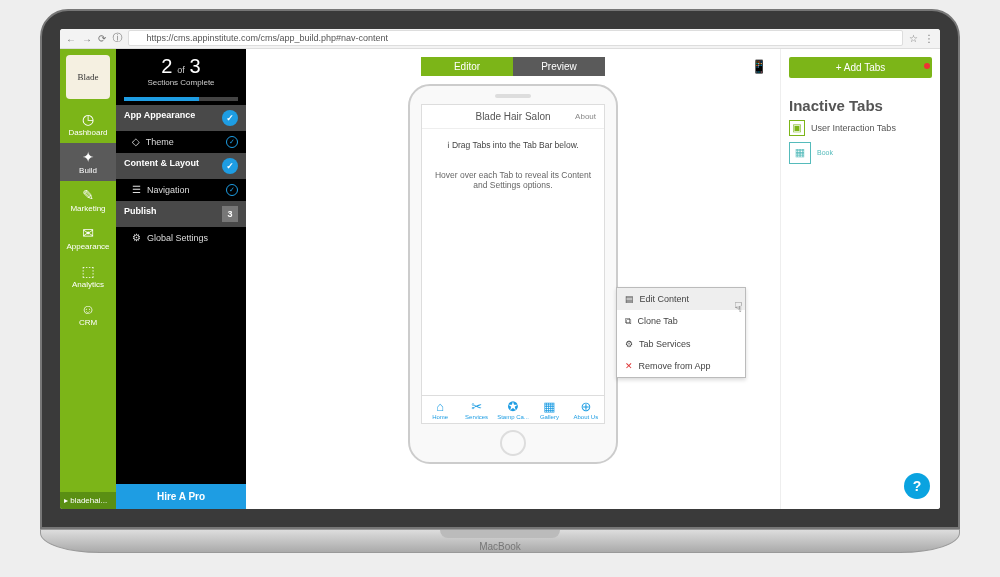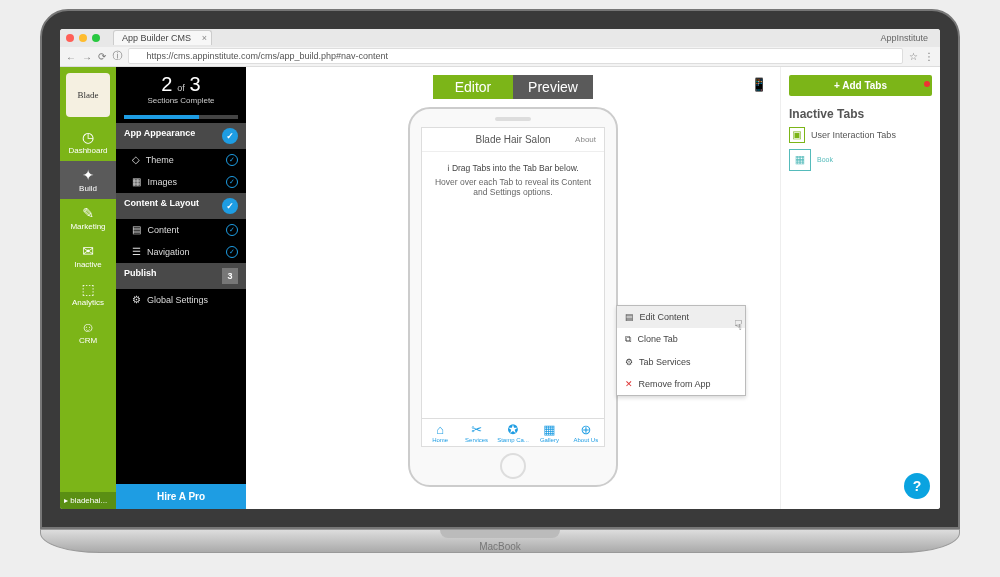--- a/index.html
+++ b/index.html
@@ -38,84 +38,74 @@
 .section-hdr .chk{width:16px;height:16px;background:#1e9de3;border-radius:50%;display:flex;align-items:center;justify-content:center;font-size:9px}
 .section-hdr .cnt{width:16px;height:16px;background:#777;display:flex;align-items:center;justify-content:center;font-size:9px}
 .subitem{padding:5px 8px 5px 16px;font-size:9px;display:flex;justify-content:space-between;color:#ddd;cursor:pointer}
 .subitem .ico{margin-right:6px;font-size:10px}
 .subitem .st{width:12px;height:12px;border:1px solid #888;border-radius:50%;display:flex;align-items:center;justify-content:center;font-size:7px;color:#888}
 .subitem .st.done{color:#1e9de3;border-color:#1e9de3}
 .hire{margin-top:auto;background:#1e9de3;color:#fff;text-align:center;padding:7px;font-size:10px;font-weight:bold;cursor:pointer}
 
 .canvas{flex:1;background:#fff;position:relative;display:flex;flex-direction:column;align-items:center;padding:8px}
 .modebar{display:flex}
-.modebtn{width:80px;padding:4px;text-align:center;font-size:14px;color:#fff;cursor:pointer}
+.modebtn{width:92px;padding:4px;text-align:center;font-size:10px;color:#fff;cursor:pointer}
 .modebtn.ed{background:#7cb518}.modebtn.pv{background:#5a5a5a}
 .phone{width:210px;height:380px;border:2px solid #ccc;border-radius:22px;margin-top:8px;background:#f9f9f9;position:relative;display:flex;flex-direction:column;align-items:center;padding-top:18px}
 .speaker{width:36px;height:4px;background:#ddd;border-radius:2px;position:absolute;top:8px}
 .phonescreen{width:184px;flex:1;background:#fff;border:1px solid #ddd;display:flex;flex-direction:column}
 .ph-hdr{padding:6px;text-align:center;font-size:10px;color:#555;border-bottom:1px solid #eee;position:relative}
 .ph-hdr .abt{position:absolute;right:8px;top:7px;font-size:8px;color:#888}
 .ph-body{flex:1;padding:10px;text-align:center;font-size:8.5px;color:#666}
-.ph-body .hint{color:#444;margin-bottom:4px}
+.ph-body .hint{color:#444;margin-bottom:20px}
 .ph-tabs{display:flex;border-top:1px solid #ddd}
 .ph-tab{flex:1;text-align:center;padding:3px 0;font-size:6px;color:#1e9de3;cursor:pointer}
 .ph-tab .ti{font-size:13px;display:block}
 .homebtn{width:26px;height:26px;border:2px solid #ddd;border-radius:50%;margin:6px}
 .ctx{position:absolute;left:370px;top:238px;background:#fff;border:1px solid #bbb;width:130px;box-shadow:0 2px 4px rgba(0,0,0,.15)}
 .ctx-item{padding:6px 8px;font-size:9px;display:flex;align-items:center;gap:6px;cursor:pointer}
 .ctx-item:first-child{background:#eee}
 .ctx-item .rm{color:#d33}
 .cursor{position:absolute;left:488px;top:250px;font-size:14px}
 .devico{position:absolute;right:12px;top:10px;font-size:13px;color:#555}
 
 .rightcol{width:160px;background:#fff;padding:8px;border-left:1px solid #eee;position:relative}
-.addtabs{background:#7cb518;color:#fff;padding:5px;text-align:center;font-size:10px;font-weight:bold;border-radius:2px;cursor:pointer}
+.addtabs{background:#7cb518;color:#fff;padding:5px;text-align:center;font-size:10px;font-weight:normal;border-radius:2px;cursor:pointer}
 .rec{position:absolute;right:10px;top:14px;width:6px;height:6px;background:#e33;border-radius:50%}
-.inhdr{font-size:12px;font-weight:bold;margin:11px 0 6px;color:#555}
+.inhdr{font-size:15px;font-weight:bold;margin:19px 0 6px;color:#555}
 .inrow{display:flex;align-items:center;gap:6px;font-size:9px;color:#555;margin-bottom:6px}
 .inrow .ibox{width:16px;height:16px;border:1px solid #7cb518;display:flex;align-items:center;justify-content:center;color:#7cb518;font-size:10px}
 .inrow .ibox2{width:22px;height:22px;border:1px solid #5bb;display:flex;align-items:center;justify-content:center;color:#5bb;font-size:11px}
 .help{position:absolute;right:10px;bottom:10px;width:26px;height:26px;background:#0aa3e0;border-radius:50%;color:#fff;display:flex;align-items:center;justify-content:center;font-size:14px;font-weight:bold;cursor:pointer}
 </style>
 </head>
 <body>
 
 <div class="laptop">
   <div class="bezel">
     <div class="screen">
 
-      <div class="titlebar">
-        <div class="dot red"></div>
-        <div class="dot yellow"></div>
-        <div class="dot green"></div>
-        <div class="tab">
-          <span>App Builder CMS</span>
-          <span class="x">×</span>
-        </div>
-        <div class="brand">AppInstitute</div>
-      </div>
       <div class="urlbar">
         <span class="nav-ico">←</span>
         <span class="nav-ico">→</span>
         <span class="nav-ico">⟳</span>
         <span class="nav-ico">ⓘ</span>
         <div class="url">https://cms.appinstitute.com/cms/app_build.php#nav-content</div>
         <span class="nav-ico">☆</span>
         <span class="nav-ico">⋮</span>
       </div>
 
       <div class="app">
 
         <div class="rail">
           <div class="logo">Blade</div>
           <div class="rail-item"><span class="rail-ico">◷</span><span>Dashboard</span></div>
           <div class="rail-item active"><span class="rail-ico">✦</span><span>Build</span></div>
           <div class="rail-item"><span class="rail-ico">✎</span><span>Marketing</span></div>
-          <div class="rail-item"><span class="rail-ico">✉</span><span>Inactive</span></div>
+          <div class="rail-item"><span class="rail-ico">✉</span><span>Appearance</span></div>
           <div class="rail-item"><span class="rail-ico">⬚</span><span>Analytics</span></div>
           <div class="rail-item"><span class="rail-ico">☺</span><span>CRM</span></div>
           <div class="rail-bottom">▸ bladehai...</div>
         </div>
 
         <div class="panel">
           <div class="progress">
             <span class="big">2</span>
             <span class="of">of</span>
             <span class="big">3</span>
@@ -124,32 +114,24 @@
           <div class="bar"></div>
 
           <div class="section-hdr">
               <span>App Appearance</span>
               <span class="chk">✓</span>
             </div>
           <div class="subitem">
               <span><span class="ico">◇</span><span>Theme</span></span>
               <span class="st done">✓</span>
             </div>
-          <div class="subitem">
-              <span><span class="ico">▦</span><span>Images</span></span>
-              <span class="st done">✓</span>
-            </div>
 
           <div class="section-hdr">
               <span>Content &amp; Layout</span>
               <span class="chk">✓</span>
-            </div>
-          <div class="subitem">
-              <span><span class="ico">▤</span><span>Content</span></span>
-              <span class="st done">✓</span>
             </div>
           <div class="subitem">
               <span><span class="ico">☰</span><span>Navigation</span></span>
               <span class="st done">✓</span>
             </div>
 
           <div class="section-hdr">
               <span>Publish</span>
               <span class="cnt">3</span>
             </div>

